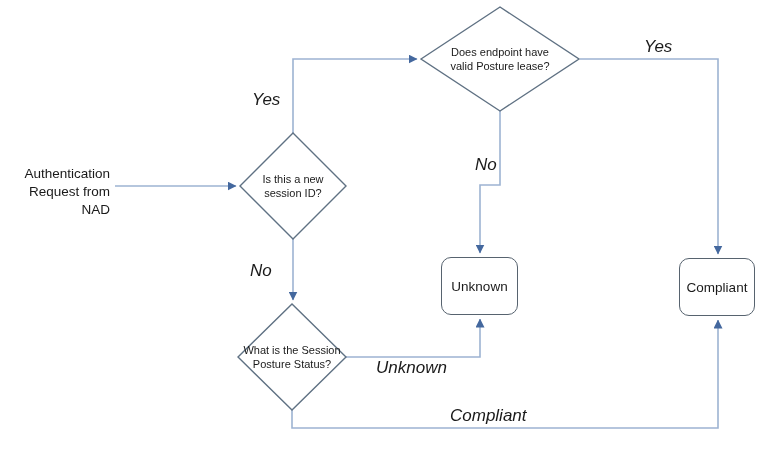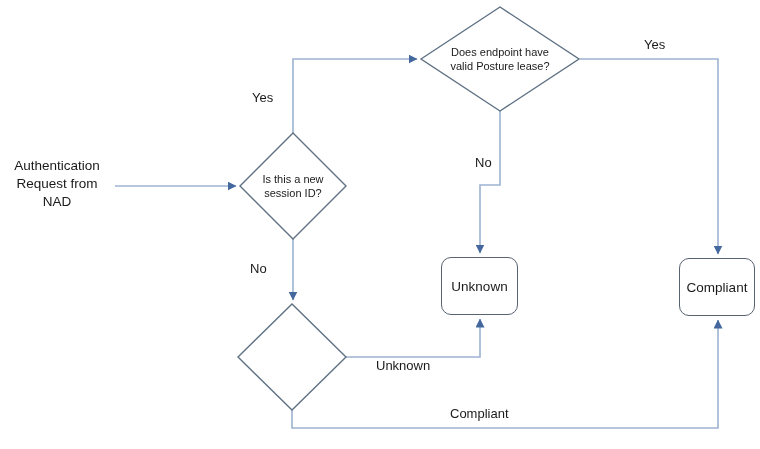--- a/index.html
+++ b/index.html
@@ -41,41 +41,43 @@
     display: flex;
     align-items: center;
     justify-content: center;
     text-align: center;
     font-size: 11px;
     line-height: 1.28;
     color: var(--text);
   }
   .start-text {
     position: absolute;
-    text-align: center;
+    text-align: right;
     font-size: 13.5px;
     line-height: 1.35;
     color: var(--text);
+    margin-top: 8px;
   }
   .terminal-box {
     position: absolute;
     display: flex;
     align-items: center;
     justify-content: center;
     background: #ffffff;
     border: 1.5px solid var(--box-border);
     border-radius: 10px;
     font-size: 13.5px;
     color: var(--text);
   }
   .edge-label {
     position: absolute;
-    font-size: 13px;
+    font-size: 17px;
     color: var(--text);
     white-space: nowrap;
+    font-style: italic;
   }
 </style>
 </head>
 <body>
 
 <div class="canvas">
 
   <svg class="edge-layer" width="760" height="449" viewBox="0 0 760 449" xmlns="http://www.w3.org/2000/svg">
     <defs>
       <marker id="arrow" markerUnits="userSpaceOnUse" markerWidth="9" markerHeight="9" refX="8.5" refY="4.5" orient="auto">
@@ -95,20 +97,21 @@
     <polygon class="diamond" points="421,59 500,7 579,59 500,111"></polygon>
     <polygon class="diamond" points="238,357 292,304 346,357 292,410"></polygon>
   </svg>
 
   <div class="start-text" style="left:4px; top:157px; width:106px;">Authentication Request from NAD</div>
 
   <div class="node-text" style="left:246px; top:160px; width:94px; height:52px;">Is this a new session ID?</div>
 
   <div class="node-text" style="left:443px; top:33px; width:114px; height:52px;">Does endpoint have valid Posture  lease?</div>
 
+  <div class="node-text" style="left:237px; top:331px; width:110px; height:52px;">What is the Session Posture Status?</div>
 
   <div class="terminal-box" style="left:441px; top:257px; width:77px; height:58px;">Unknown</div>
 
   <div class="terminal-box" style="left:679px; top:258px; width:76px; height:58px;">Compliant</div>
 
   <span class="edge-label" style="left:252px; top:90px;">Yes</span>
   <span class="edge-label" style="left:250px; top:261px;">No</span>
   <span class="edge-label" style="left:644px; top:37px;">Yes</span>
   <span class="edge-label" style="left:475px; top:155px;">No</span>
   <span class="edge-label" style="left:376px; top:358px;">Unknown</span>

